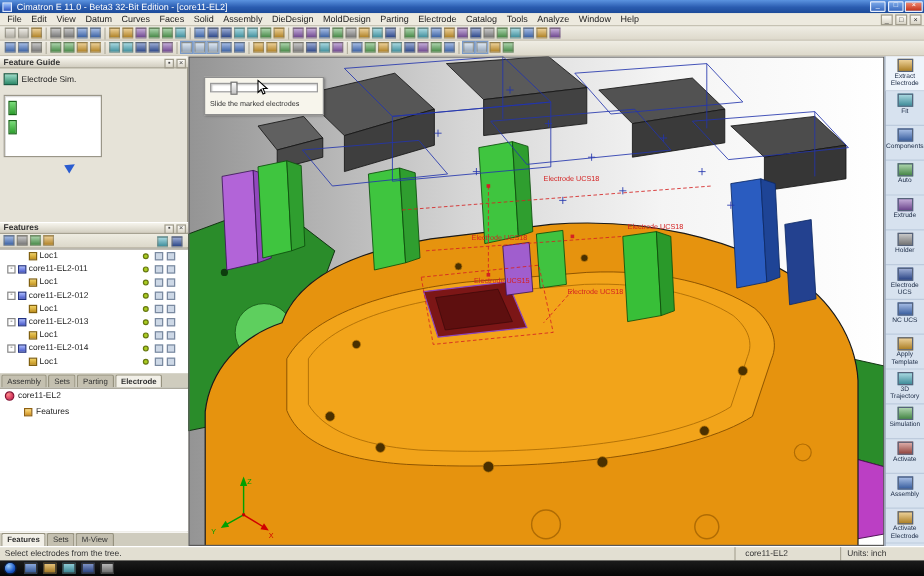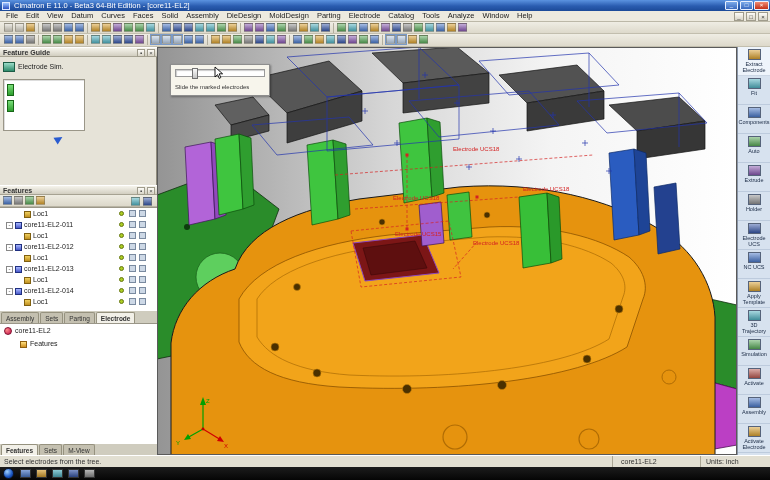--- a/index.html
+++ b/index.html
@@ -86,21 +86,21 @@
   #cursor{left:214px;top:66px;z-index:6}
   svg text{font-family:"Liberation Sans",sans-serif}
 </style>
 </head>
 <body>
 
 <div id="app">
 
   <div class="abs" id="titlebar">
     <div class="abs" id="titleicon"></div>
-    <span>Cimatron E 11.0 - Beta3 64-Bit Edition - [core11-EL2]</span>
+    <span>Cimatron E 11.0 - Beta3 32-Bit Edition - [core11-EL2]</span>
     <div class="wbtn" style="right:32px">_</div>
     <div class="wbtn" style="right:17px">□</div>
     <div class="wbtn wclose" style="right:1px">×</div>
   </div>
 
   <div class="abs" id="menubar">
     <span class="mitem">File</span><span class="mitem">Edit</span><span class="mitem">View</span><span class="mitem">Datum</span><span class="mitem">Curves</span><span class="mitem">Faces</span><span class="mitem">Solid</span><span class="mitem">Assembly</span><span class="mitem">DieDesign</span><span class="mitem">MoldDesign</span><span class="mitem">Parting</span><span class="mitem">Electrode</span><span class="mitem">Catalog</span><span class="mitem">Tools</span><span class="mitem">Analyze</span><span class="mitem">Window</span><span class="mitem">Help</span>
     <div class="cbtn" style="right:26px">_</div>
     <div class="cbtn" style="right:14px">□</div>
     <div class="cbtn" style="right:2px">×</div>

